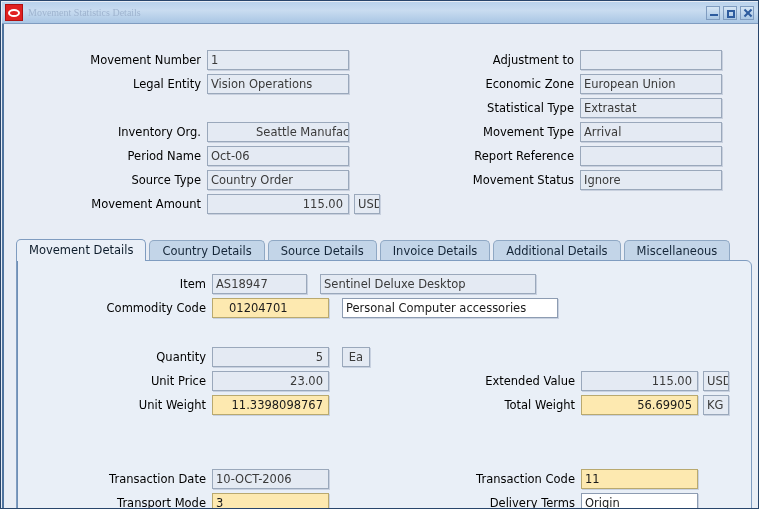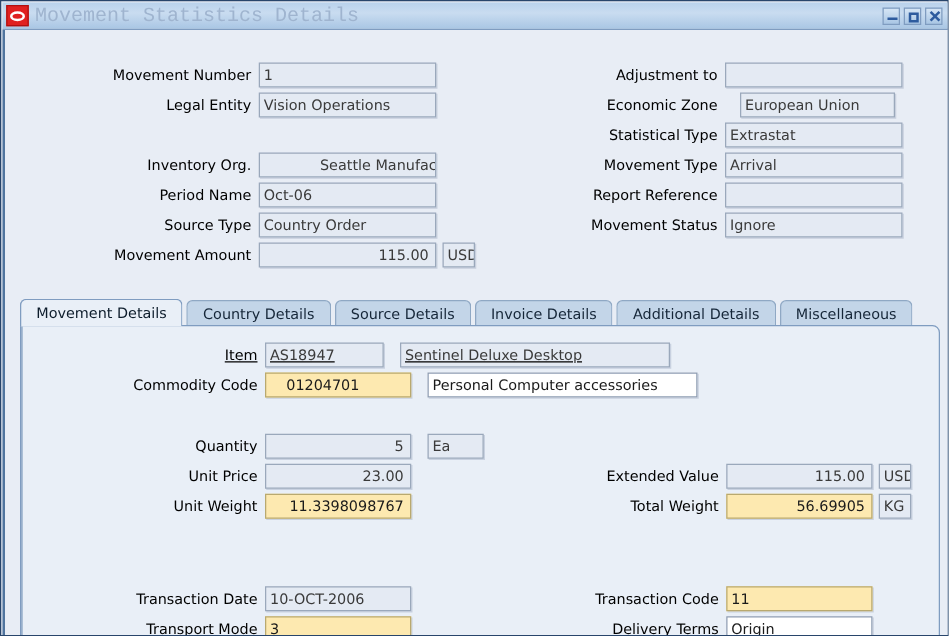--- a/index.html
+++ b/index.html
@@ -41,22 +41,22 @@
     flex: none;
   }
   .oracle-logo .oval {
     width: 12px; height: 8px;
     border: 2px solid #ffffff;
     border-radius: 50%;
   }
   .titlebar-text {
     margin-left: 5px;
     color: #9fb4cf;
-    font-size: 16px;
-    font-family: Liberation Mono, monospace;
+    font-size: 10px;
+    font-family: Liberation Serif, serif;
     white-space: nowrap;
     overflow: hidden;
   }
   .titlebar-spacer { flex: 1 1 auto; }
   .win-btns {
     display: flex;
     gap: 3px;
     margin-right: 5px;
     flex: none;
   }
@@ -224,21 +224,21 @@
       <div class="fld ro num" style="width:142px;">115.00</div>
       <div class="fld ro" style="width:26px; margin-left:5px;">USD</div>
     </div>
 
     <div class="row" style="left:376px; top:26px;">
       <div class="lbl" style="width:200px;">Adjustment to</div>
       <div class="fld ro" style="width:142px;"></div>
     </div>
     <div class="row" style="left:376px; top:50px;">
       <div class="lbl" style="width:200px;">Economic Zone</div>
-      <div class="fld ro" style="width:124px;margin-left:12px;">European Union</div>
+      <div class="fld ro" style="width:142px;">European Union</div>
     </div>
     <div class="row" style="left:376px; top:74px;">
       <div class="lbl" style="width:200px;">Statistical Type</div>
       <div class="fld ro" style="width:142px;">Extrastat</div>
     </div>
     <div class="row" style="left:376px; top:98px;">
       <div class="lbl" style="width:200px;">Movement Type</div>
       <div class="fld ro" style="width:142px;">Arrival</div>
     </div>
     <div class="row" style="left:376px; top:122px;">
@@ -254,36 +254,36 @@
       <div class="tab active">Movement Details</div>
       <div class="tab">Country Details</div>
       <div class="tab">Source Details</div>
       <div class="tab">Invoice Details</div>
       <div class="tab">Additional Details</div>
       <div class="tab">Miscellaneous</div>
     </div>
 
     <div class="tabpanel">
 
-      <div class="row" style="left:20px; top:13px;text-decoration:underline;">
+      <div class="row" style="left:20px; top:13px;">
         <div class="lbl" style="width:175px;">Item</div>
         <div class="fld ro" style="width:95px;">AS18947</div>
         <div class="fld ro" style="width:216px; margin-left:13px;">Sentinel Deluxe Desktop</div>
       </div>
 
       <div class="row" style="left:20px; top:37px;">
         <div class="lbl" style="width:175px;">Commodity Code</div>
         <div class="fld amber" style="width:117px;padding-left:16px;">01204701</div>
         <div class="fld edit" style="width:216px; margin-left:13px;">Personal Computer accessories</div>
       </div>
 
       <div class="row" style="left:20px; top:86px;">
         <div class="lbl" style="width:175px;">Quantity</div>
         <div class="fld ro num" style="width:117px;">5</div>
-        <div class="fld ro" style="width:45px; margin-left:13px;">Ea</div>
+        <div class="fld ro" style="width:28px; margin-left:13px;text-align:center;">Ea</div>
       </div>
 
       <div class="row" style="left:20px; top:110px;">
         <div class="lbl" style="width:175px;">Unit Price</div>
         <div class="fld ro num" style="width:117px;">23.00</div>
       </div>
 
       <div class="row" style="left:20px; top:134px;">
         <div class="lbl" style="width:175px;">Unit Weight</div>
         <div class="fld amber num" style="width:117px;">11.3398098767</div>

